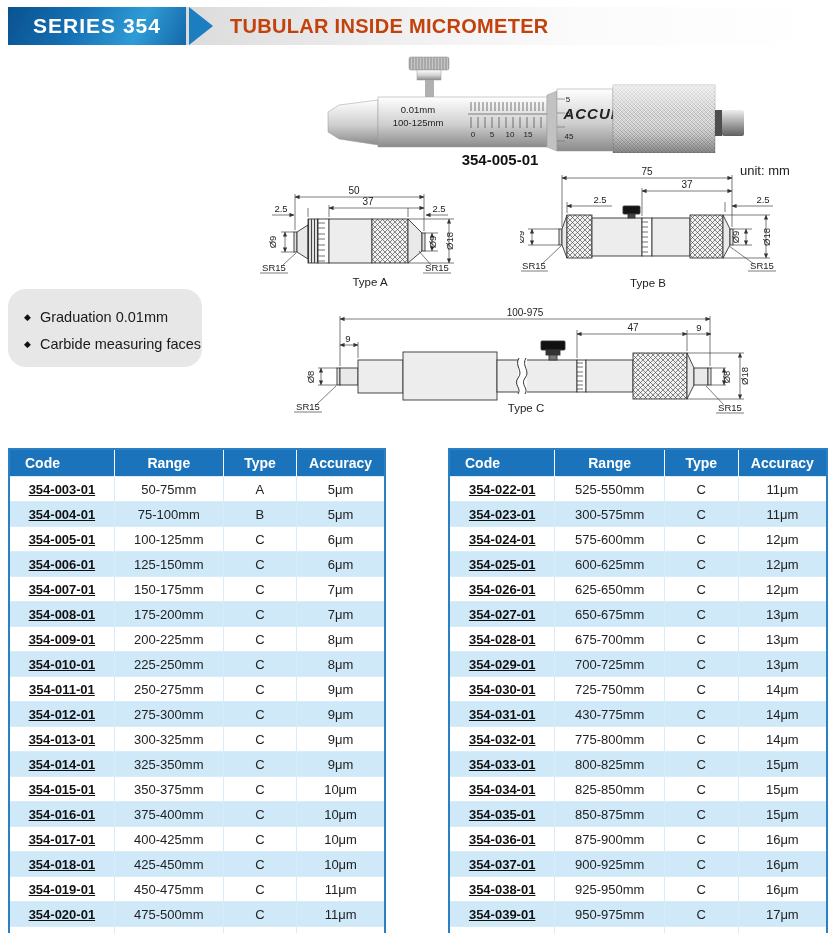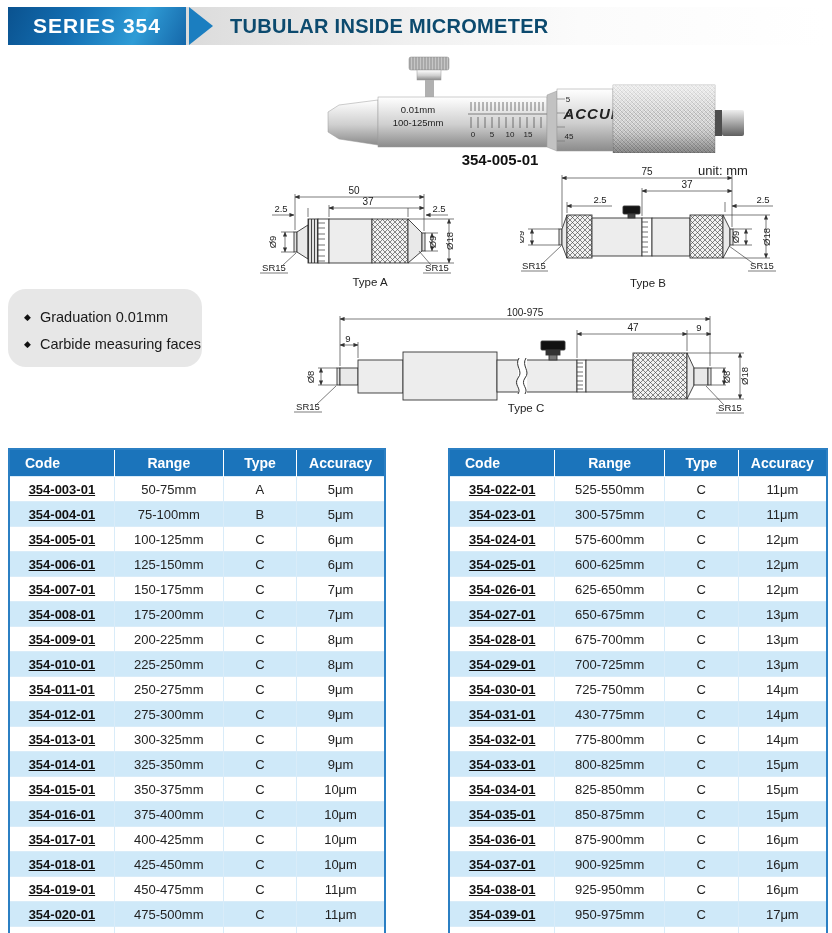--- a/index.html
+++ b/index.html
@@ -10,27 +10,27 @@
   .gray-strip { position:absolute; left:8px; top:7px; width:816px; height:38px;
     background:linear-gradient(to right,#c3c3c3 0%,#dedede 25%,#f1f1f1 50%,#fbfbfb 70%,#ffffff 100%); }
   .series-banner { position:absolute; left:8px; top:7px; width:178px; height:38px;
     background:linear-gradient(115deg,#0a528f 0%,#1470b4 38%,#2f9cd6 72%,#1567a9 100%);
     display:flex; align-items:center; justify-content:center; }
   .series-banner span { color:#fff; font-weight:bold; font-size:21px; letter-spacing:1px; }
   .banner-arrow { position:absolute; left:189px; top:7px; width:0; height:0;
     border-top:19px solid transparent; border-bottom:19px solid transparent;
     border-left:24px solid #1b7ec0; }
   .page-title { position:absolute; left:230px; top:7px; height:38px; line-height:38px;
-    font-size:20px; font-weight:bold; color:#0c4a6e; letter-spacing:.3px; }
+    font-size:20px; font-weight:bold; color:#c2410c; letter-spacing:.3px; }
 
   
   .photo { position:absolute; left:325px; top:55px; }
   .photo-caption { position:absolute; left:430px; top:151px; width:140px; text-align:center;
     font-size:15px; font-weight:bold; color:#111; }
-  .unit-note { position:absolute; left:698px; top:163px; font-size:13px; color:#222; }
+  .unit-note { position:absolute; left:740px; top:163px; font-size:13px; color:#222; }
 
   
   .features { position:absolute; left:8px; top:289px; width:194px; height:78px;
     background:#e7e7e7; border-radius:18px; padding:14px 0 0 16px; box-sizing:border-box; }
   .feature { display:flex; align-items:center; height:27px; font-size:14.5px; color:#1a1a1a; }
   .bullet { font-size:9px; margin-right:9px; color:#111; }
 
   
   .drawA { position:absolute; left:250px; top:182px; }
   .drawB { position:absolute; left:520px; top:160px; }

